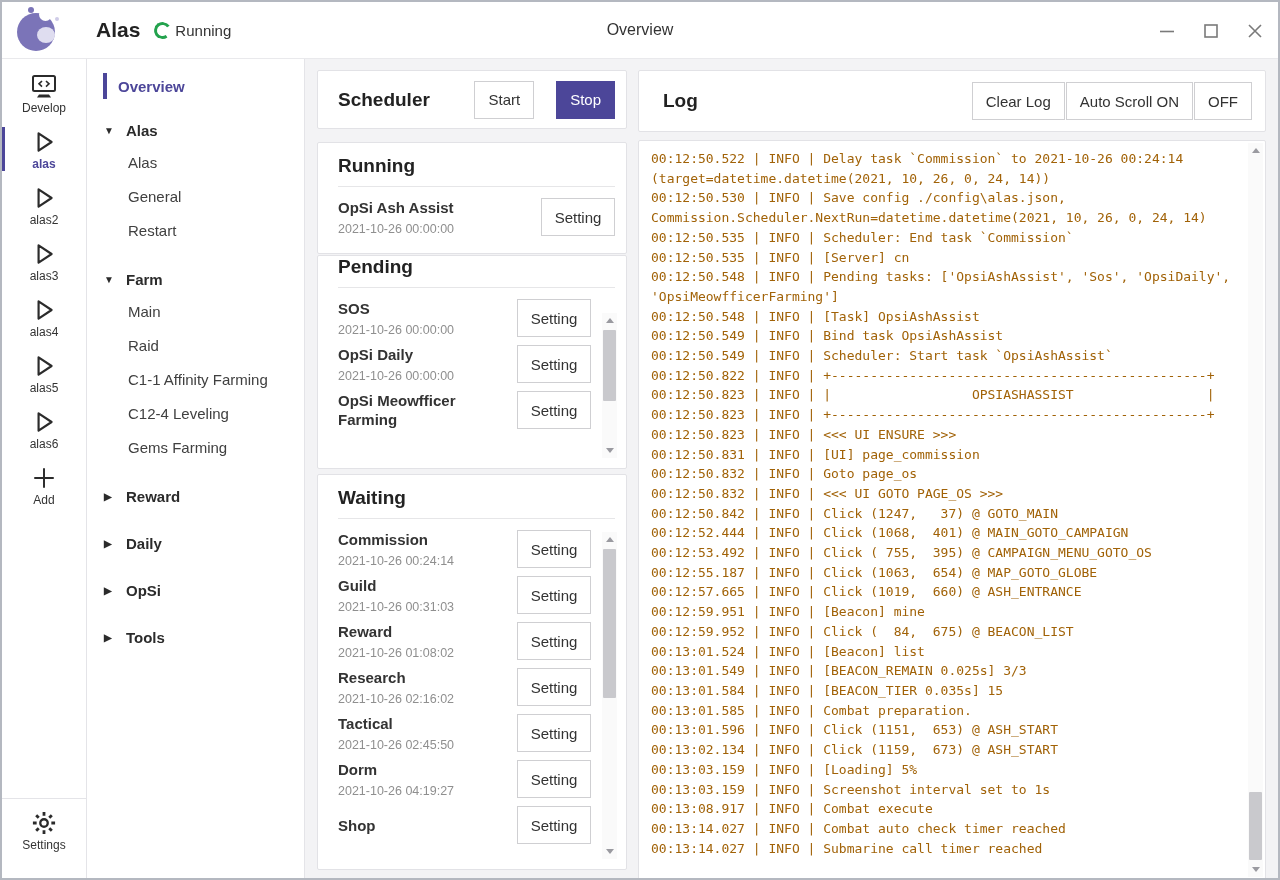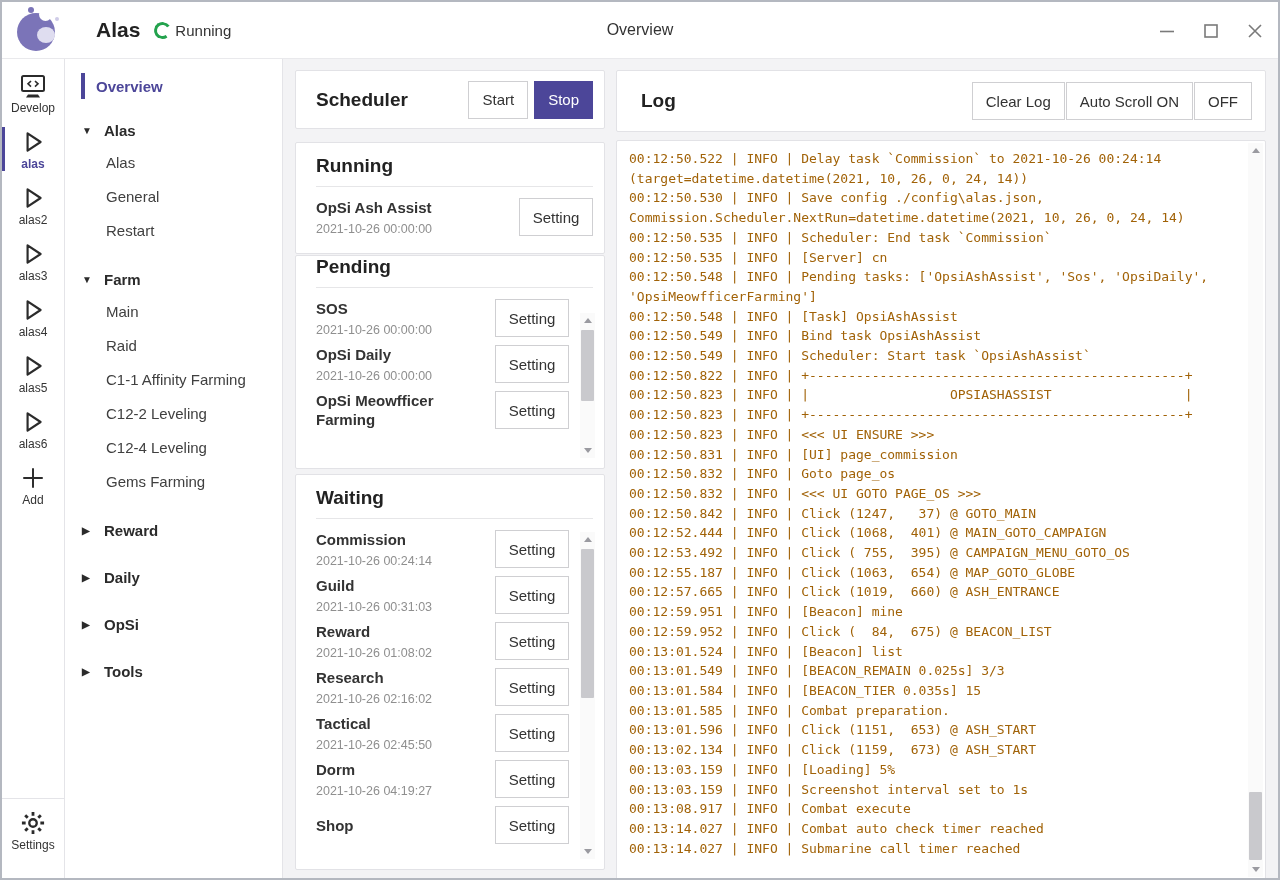--- a/index.html
+++ b/index.html
@@ -20,21 +20,21 @@
   .spinner { width:17px; height:17px; border:3px solid #23a24d; border-top-color:transparent; border-radius:50%; transform:rotate(100deg); margin-right:4px; }
   .status-text { font-size:15px; color:#333; }
   .win-title { position:absolute; left:50%; transform:translateX(-50%); font-size:16px; color:#333; }
   .win-controls { position:absolute; right:14px; top:0; height:57px; display:flex; align-items:center; gap:26px; }
   .win-btn { width:18px; height:18px; display:flex; align-items:center; justify-content:center; }
 
   
   .app-body { display:flex; height:821px; }
 
   
-  .rail { width:63px; border-right:1px solid #e4e4e8; display:flex; flex-direction:column; align-items:stretch; padding-top:6px; background:#fff; }
+  .rail { width:85px; border-right:1px solid #e4e4e8; display:flex; flex-direction:column; align-items:stretch; padding-top:6px; background:#fff; }
   .rail-item { position:relative; display:flex; flex-direction:column; align-items:center; padding:7px 0 6px; gap:1px; cursor:pointer; }
   .rail-item .glyph { height:28px; display:flex; align-items:center; justify-content:center; }
   .rail-label { font-size:12px; color:#333; }
   .rail-item.active .rail-label { color:#4c4699; font-weight:bold; }
   .rail-item.active::before { content:""; position:absolute; left:0; top:6px; bottom:6px; width:3px; background:#4c4699; }
   .rail-settings { margin-top:auto; border-top:1px solid #e4e4e8; padding:10px 0 28px; }
 
   
   .menu { width:218px; border-right:1px solid #e4e4e8; padding-top:14px; background:#fff; overflow:hidden; }
   .nav-overview { height:26px; margin-left:16px; border-left:4px solid #4c4699; padding-left:11px; display:flex; align-items:center; font-size:15px; font-weight:bold; color:#4c4699; cursor:pointer; }
@@ -46,21 +46,21 @@
   
   .content { flex:1; background:#f3f3f5; padding:11px 12px 0 12px; display:flex; gap:11px; }
   .card { background:#fff; border:1px solid #e2e2e6; border-radius:2px; }
 
   .col-mid { width:310px; display:flex; flex-direction:column; }
   .col-log { flex:1; display:flex; flex-direction:column; min-width:0; }
 
   .btn { display:inline-flex; align-items:center; justify-content:center; border:1px solid #cfcfd2; background:#fff; color:#333; font-size:15px; font-family:"Liberation Sans",sans-serif; padding:0 13px; height:38px; cursor:pointer; }
   .btn.primary { background:#4c4699; border-color:#4c4699; color:#fff; }
 
-  .card-scheduler { height:59px; display:flex; align-items:center; padding:0 11px 0 20px; gap:6px; }
+  .card-scheduler { height:59px; display:flex; align-items:center; padding:0 11px 0 20px; gap:22px; }
   .card-title { font-size:19px; font-weight:600; color:#222; }
   .card-scheduler .card-title { flex:1; }
 
   .card-running { height:112px; margin-top:13px; padding:12px 11px 0 20px; }
   .panel-head { font-size:19px; font-weight:600; color:#222; padding-bottom:9px; border-bottom:1px solid #e6e6e8; margin-bottom:11px; }
   .task-row { display:flex; align-items:center; margin-bottom:11px; }
   .task-info { flex:1; min-width:0; padding-right:8px; }
   .task-name { font-size:15px; font-weight:bold; color:#333; line-height:19px; }
   .task-time { font-size:12.5px; color:#8f8f8f; margin-top:5px; }
   .task-row .btn { width:74px; flex:none; }
@@ -228,21 +228,20 @@
       </div>
 
       <div class="nav-group">
         <div class="nav-group-header">
           <span class="nav-tri">▼</span>
           <span>Farm</span>
         </div>
         <div class="nav-child">Main</div>
         <div class="nav-child">Raid</div>
         <div class="nav-child">C1-1 Affinity Farming</div>
-        <div class="nav-child">C12-2 Leveling</div>
         <div class="nav-child">C12-4 Leveling</div>
         <div class="nav-child">Gems Farming</div>
       </div>
 
       <div class="nav-group">
         <div class="nav-group-header">
           <span class="nav-tri">▶</span>
           <span>Reward</span>
         </div>
       </div>

